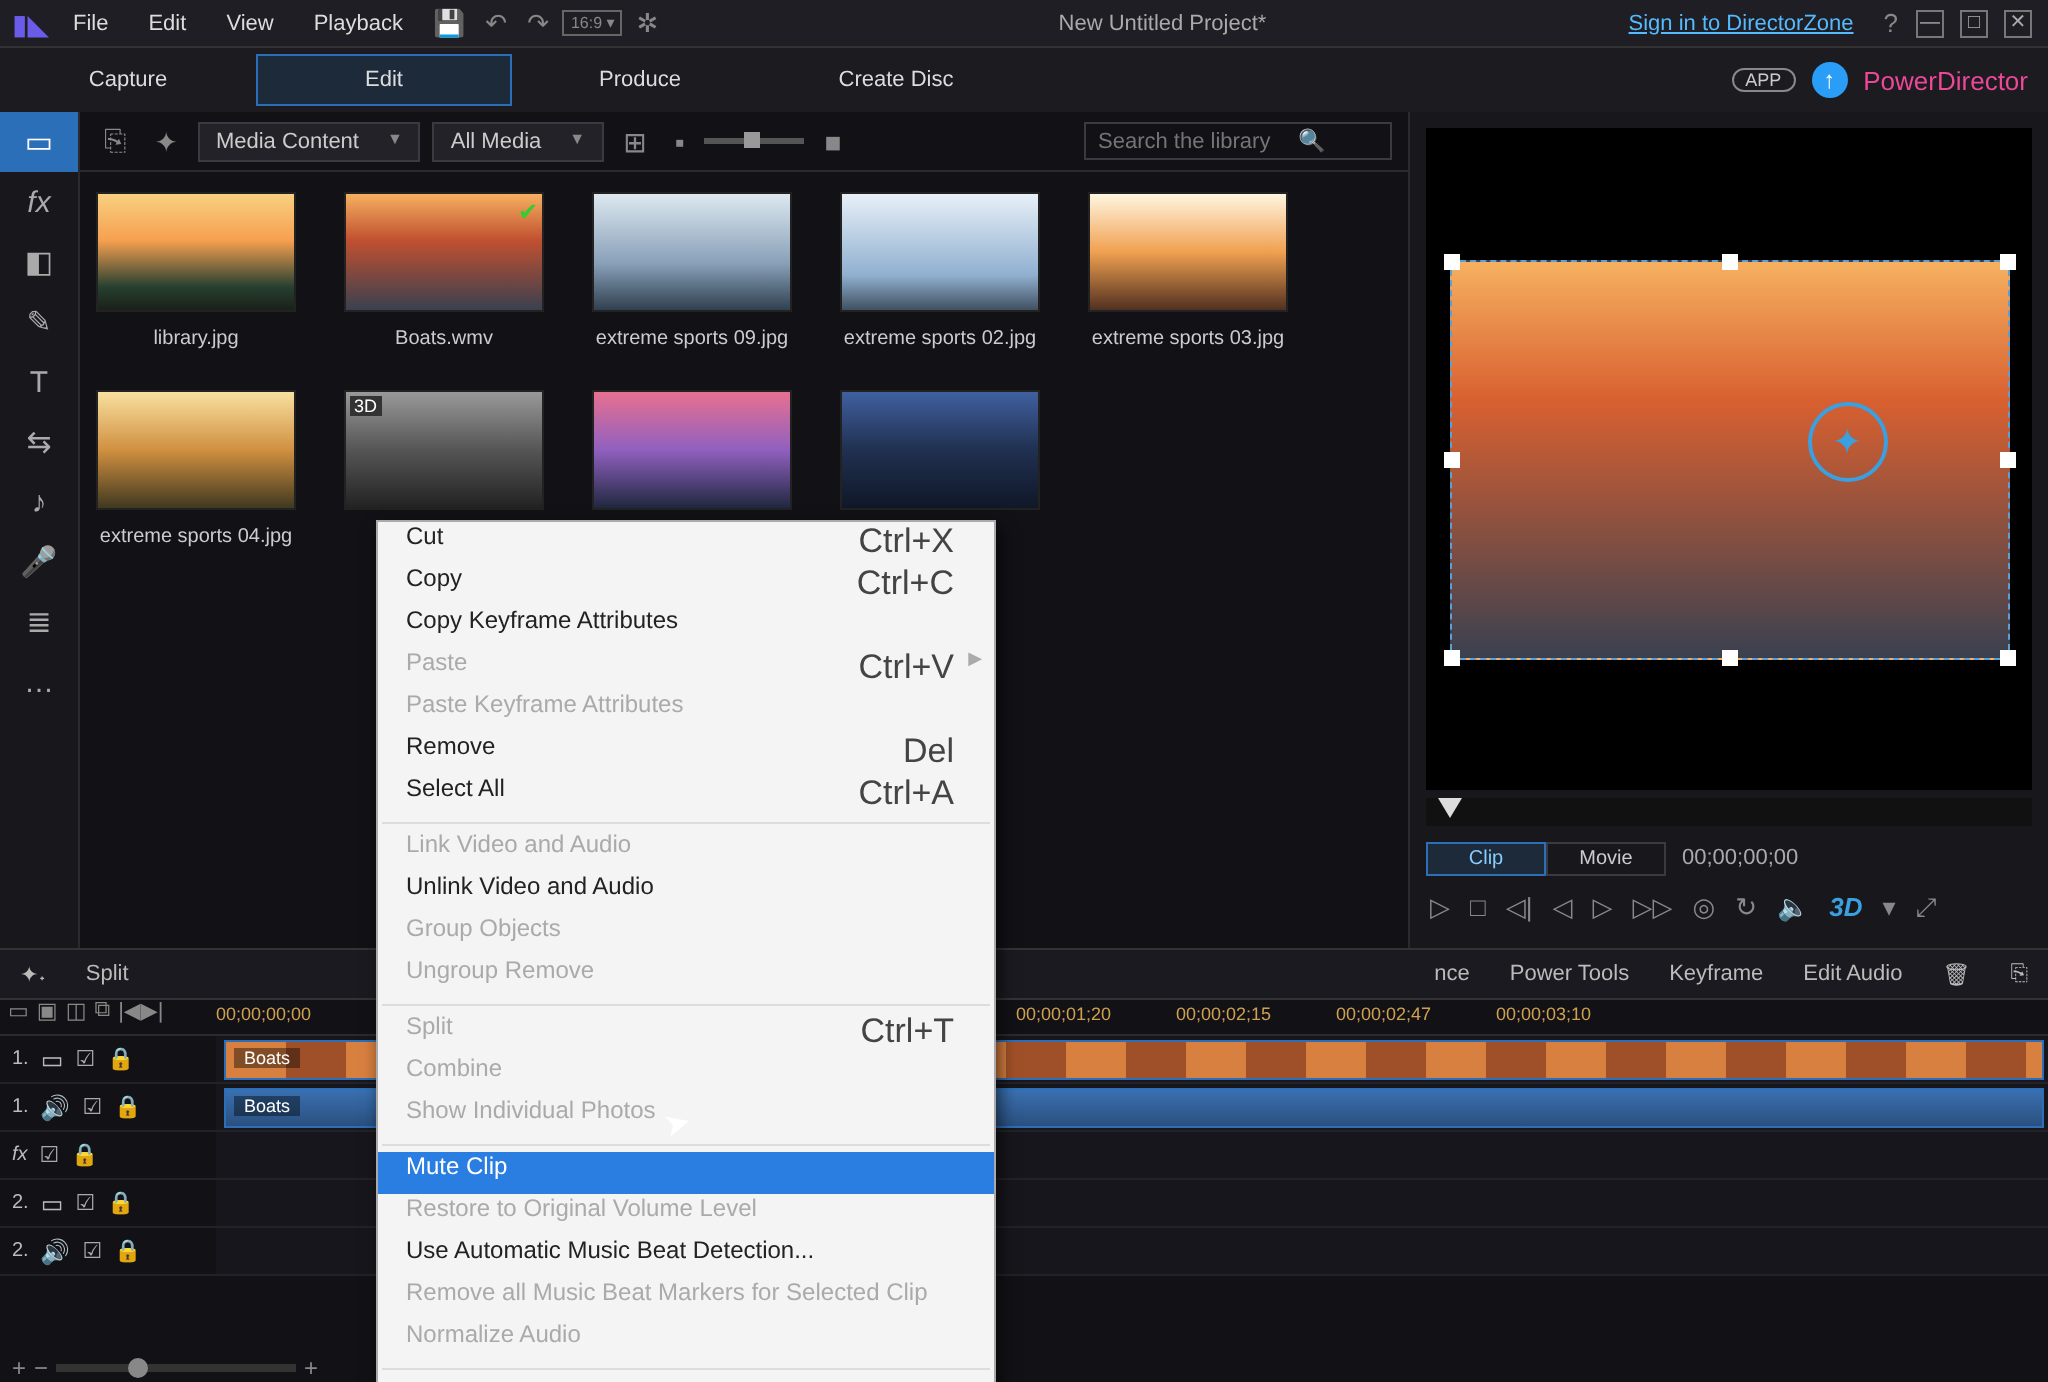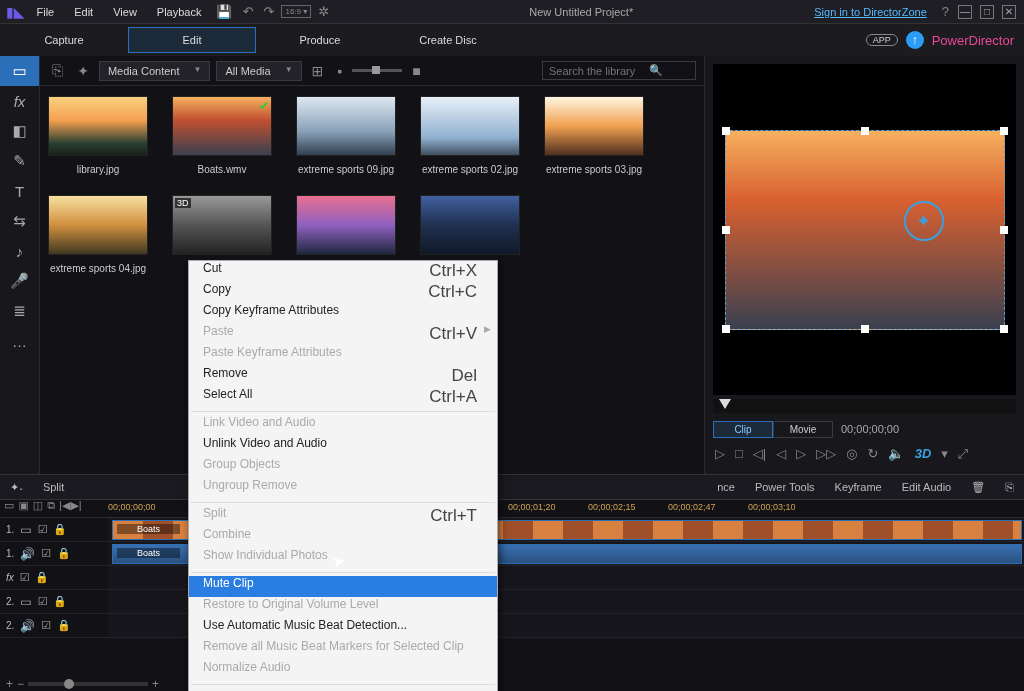--- a/index.html
+++ b/index.html
@@ -66,21 +66,21 @@
   .ruler { height:18px; display:flex; padding-left:108px; gap:80px; font-size:9px; color:#d0a050; border-bottom:1px solid #2a2a30;}
   .ruler .tick { width:0; position:relative;}
   .ruler .tick span{position:absolute;top:2px;white-space:nowrap;}
   .tl-header-icons{position:absolute;left:4px;top:-1px;display:flex;gap:4px;color:#888;font-size:11px;}
   .track-row { height:24px; display:flex; align-items:center; border-bottom:1px solid #222228;}
   .track-head { width:108px; display:flex; align-items:center; gap:6px; padding:0 6px; font-size:10px; color:#bbb;}
   .track-head .tico{font-size:12px;}
   .track-body { flex:1; height:100%; position:relative; background:#16161c;}
   .clip-vid { position:absolute; left:4px; top:2px; height:20px; right:2px; background:repeating-linear-gradient(90deg,#d88040 0,#d88040 30px,#a05028 30px,#a05028 60px); border:1px solid #2a6fb8;}
   .clip-aud { position:absolute; left:4px; top:2px; height:20px; right:2px; background:linear-gradient(#3a70b0,#2a5080); border:1px solid #2a6fb8;}
-  .clip-label { position:absolute; left:4px; top:3px; font-size:9px; color:#fff; background:rgba(0,0,0,.4); padding:0 20px;}
+  .clip-label { position:absolute; left:4px; top:3px; font-size:9px; color:#fff; background:rgba(0,0,0,.4); padding:0 5px;}
   .tl-footer { position:absolute; bottom:0; left:0; right:0; height:18px; display:flex; align-items:center; gap:4px; padding:0 6px; color:#888; font-size:12px; background:#121216;}
   .tl-footer .zsl { flex:0 0 120px; height:4px; background:#333; position:relative;}
   .tl-footer .zsl .zk{position:absolute;left:30%;top:-3px;width:10px;height:10px;background:#888;border-radius:50%;}
 
   .ctxmenu { position:absolute; left:188px; top:260px; width:310px; background:#f4f4f4; border:1px solid #aaa; box-shadow:2px 4px 8px rgba(0,0,0,.6); font-size:12px; color:#222; z-index:50;}
   .ctxmenu .row { height:21px; display:flex; align-items:flex-start; padding:0 20px 0 14px; position:relative;}
   .ctxmenu .row.sep { height:1px; background:#ddd; margin:3px 2px; padding:0;}
   .ctxmenu .row .lbl { flex:1;}
   .ctxmenu .row .sc { color:#444; font-size:17px;}
   .ctxmenu .row.disabled { color:#aaa;}

